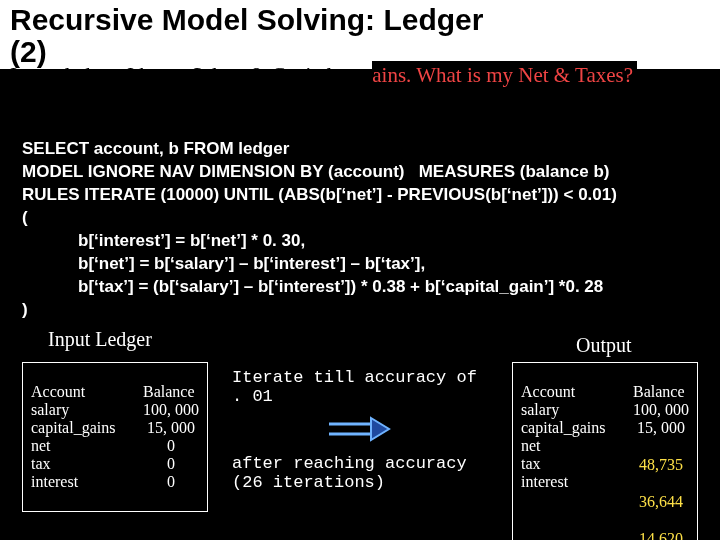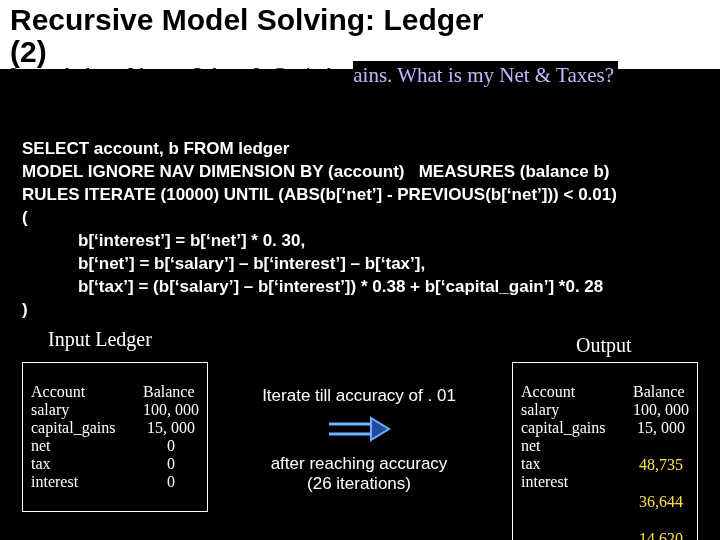--- a/index.html
+++ b/index.html
@@ -1,37 +1,37 @@
 <!DOCTYPE html>
 <html><head>
 <meta charset="utf-8">
 <style>
   * { margin: 0; padding: 0; box-sizing: border-box; }
   html, body { width: 720px; height: 540px; background: #000; font-family: "Times New Roman", Times, serif; color: #fff; overflow: hidden; }
   .slide { width: 720px; height: 383px; position: relative; background: #000; border-radius: 31px; }
   .title-band { background: #fff; color: #000; padding: 4px 10px 2px 10px; font-family: Arial, Helvetica, sans-serif; font-weight: bold; font-size: 30px; line-height: 1.05; }
   .title-l2 { position: relative; }
   .subtitle-overlap { position: absolute; top: 63px; left: 10px; font-size: 21px; color: #000; font-family: "Times New Roman", serif; white-space: nowrap; }
-  .subtitle-overlap .white-tail { color: #c4b5fd; background: #000; padding: 2px 4px 2px 0; }
+  .subtitle-overlap .white-tail { color: #ef4444; background: #000; padding: 2px 4px 2px 0; margin-left: 19px; }
   .sql-block { margin: 46px 22px 0 22px; font-family: Arial, Helvetica, sans-serif; font-weight: bold; font-size: 17px; line-height: 1.35; white-space: pre; color: #fff; }
   .sql-indent { padding-left: 56px; display: inline-block; }
   .bottom { position: absolute; top: 328px; left: 0; width: 100%; }
   .sec-head { font-family: "Times New Roman", serif; font-size: 20px; color: #fff; }
   .sec-head.left { position: absolute; left: 48px; top: 0; }
   .sec-head.right { position: absolute; left: 576px; top: 6px; }
   .tbl { position: absolute; top: 34px; font-family: "Times New Roman", serif; font-size: 16px; border: 1px solid #fff; padding: 20px 8px; display: flex; gap: 20px; }
   .tbl.left { left: 22px; }
   .tbl.right { left: 512px; }
   .col-a { min-width: 92px; }
   .col-b { text-align: right; min-width: 56px; }
   .col-b div { text-align: center; }
   .hdr { text-align: left; }
   .col-b .hdr { text-align: left; }
   .red { color: #fde047; margin-top: 19px; }
-  .mid { position: absolute; left: 232px; top: 58px; width: 254px; text-align: center; font-family: Liberation Sans, sans-serif; font-size: 17px; color: #fff; }
+  .mid { position: absolute; left: 232px; top: 40px; width: 254px; font-family: Liberation Mono, monospace; font-size: 17px; color: #fff; }
   .arrow { margin: 10px auto 12px auto; width: 64px; }
   .arrow svg { display: block; }
   .mid .line2 { margin-top: 2px; }
 </style>
 </head>
 <body>
 
 <div class="slide">
 
   <div class="title-band">

